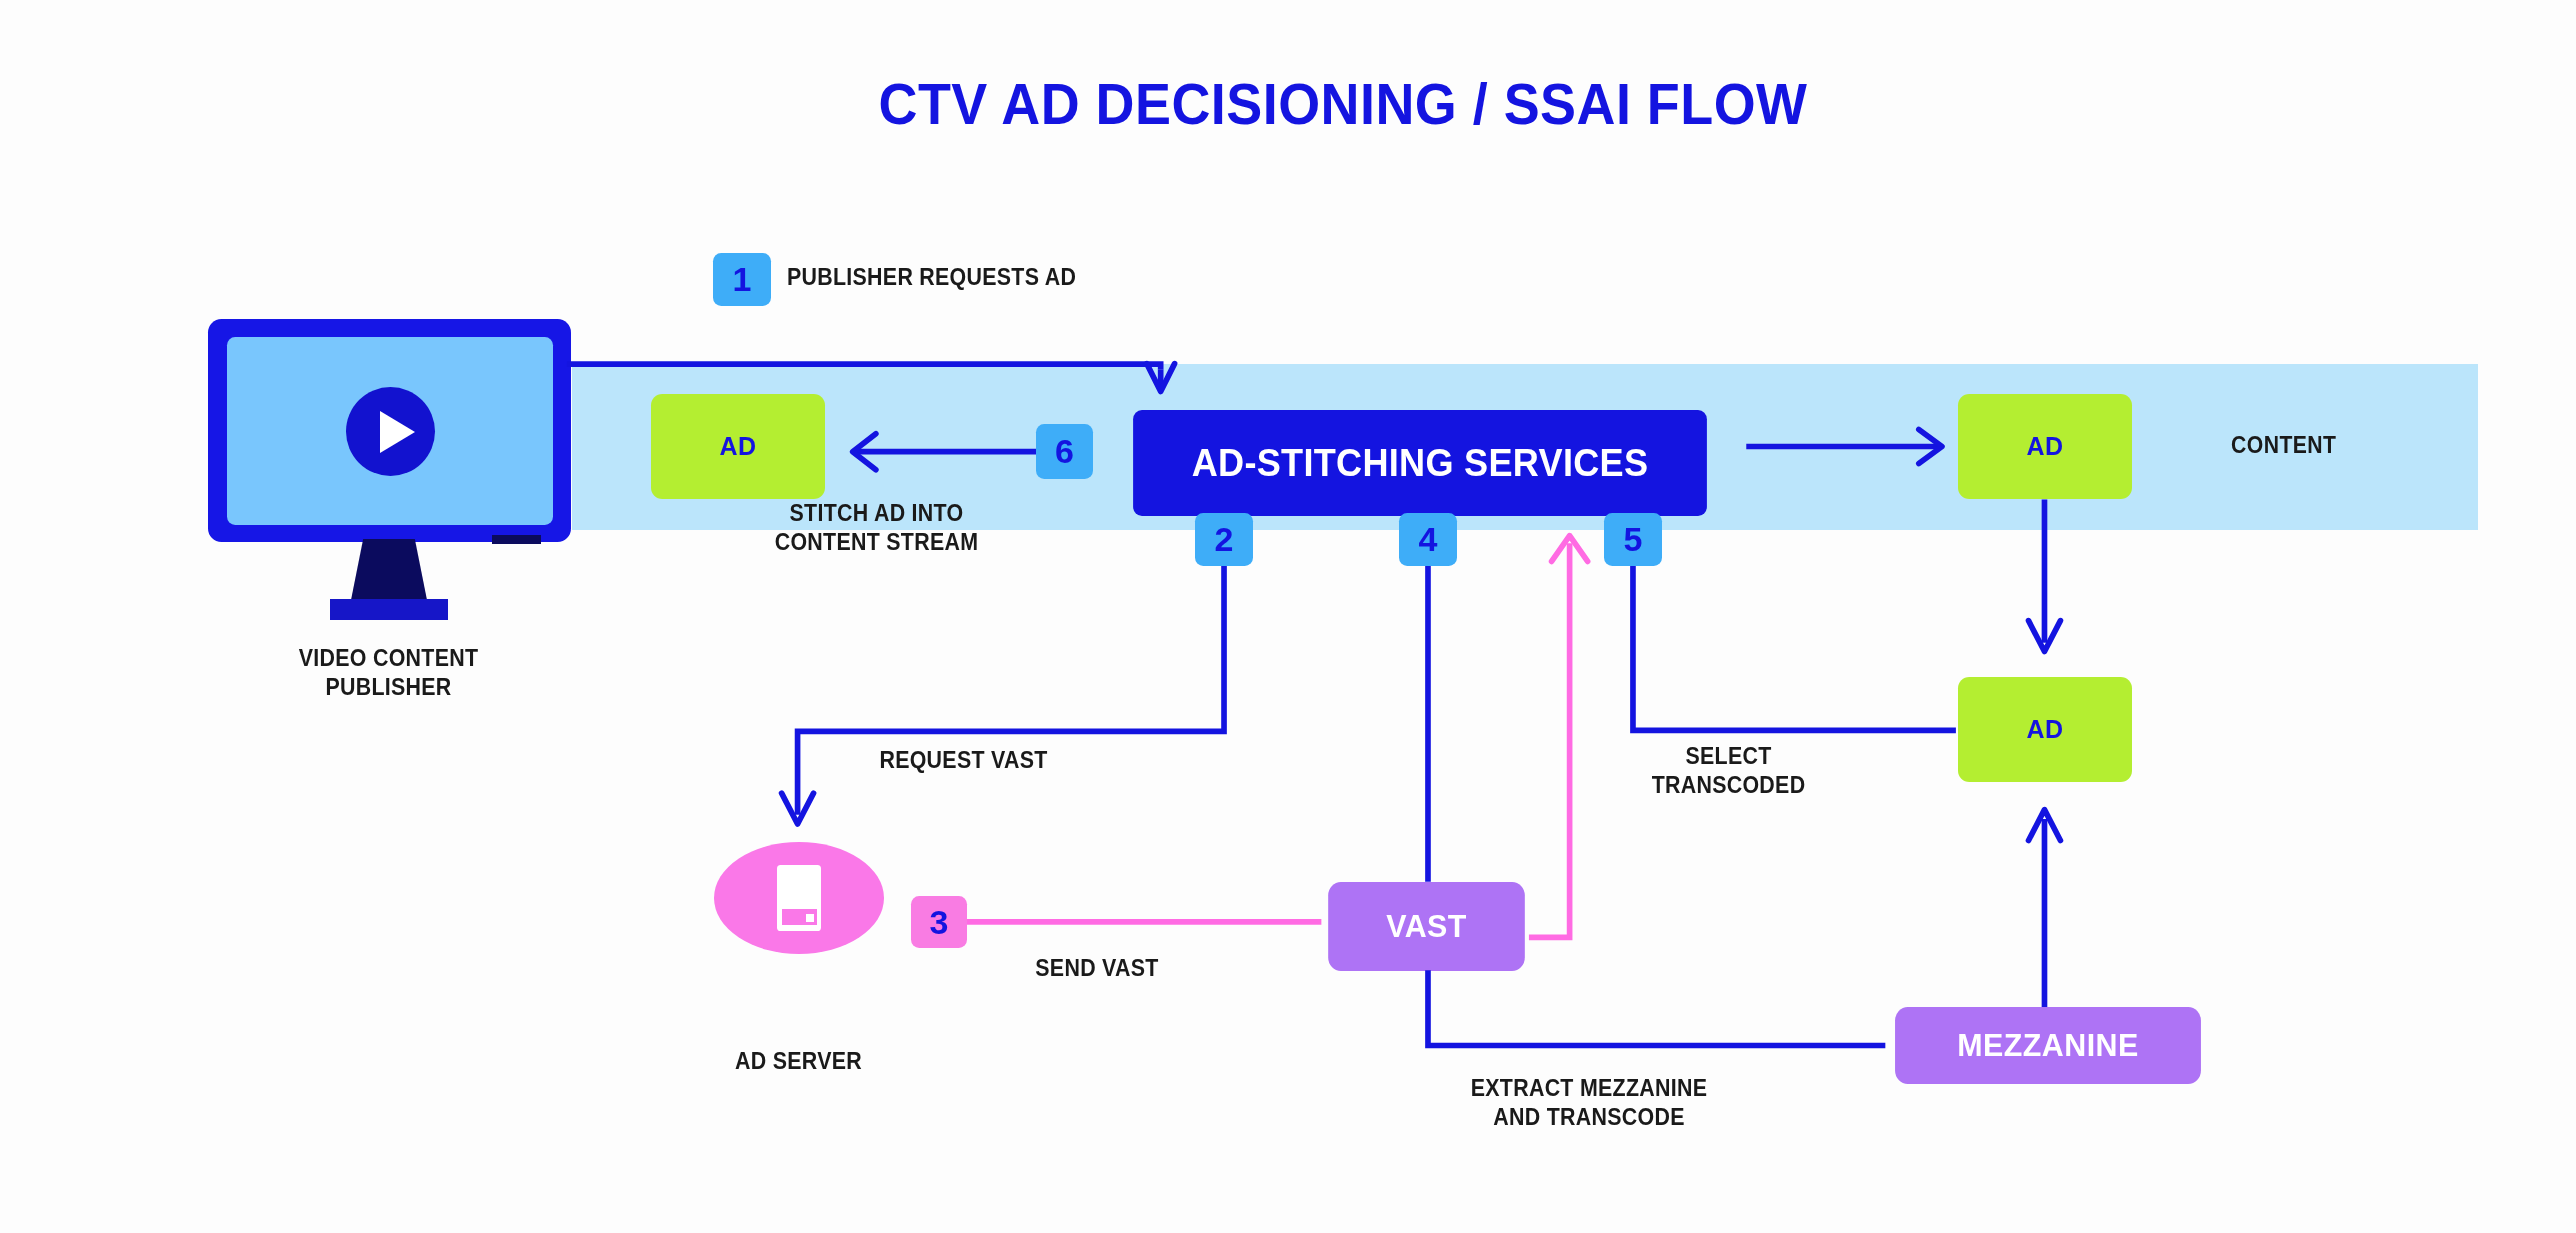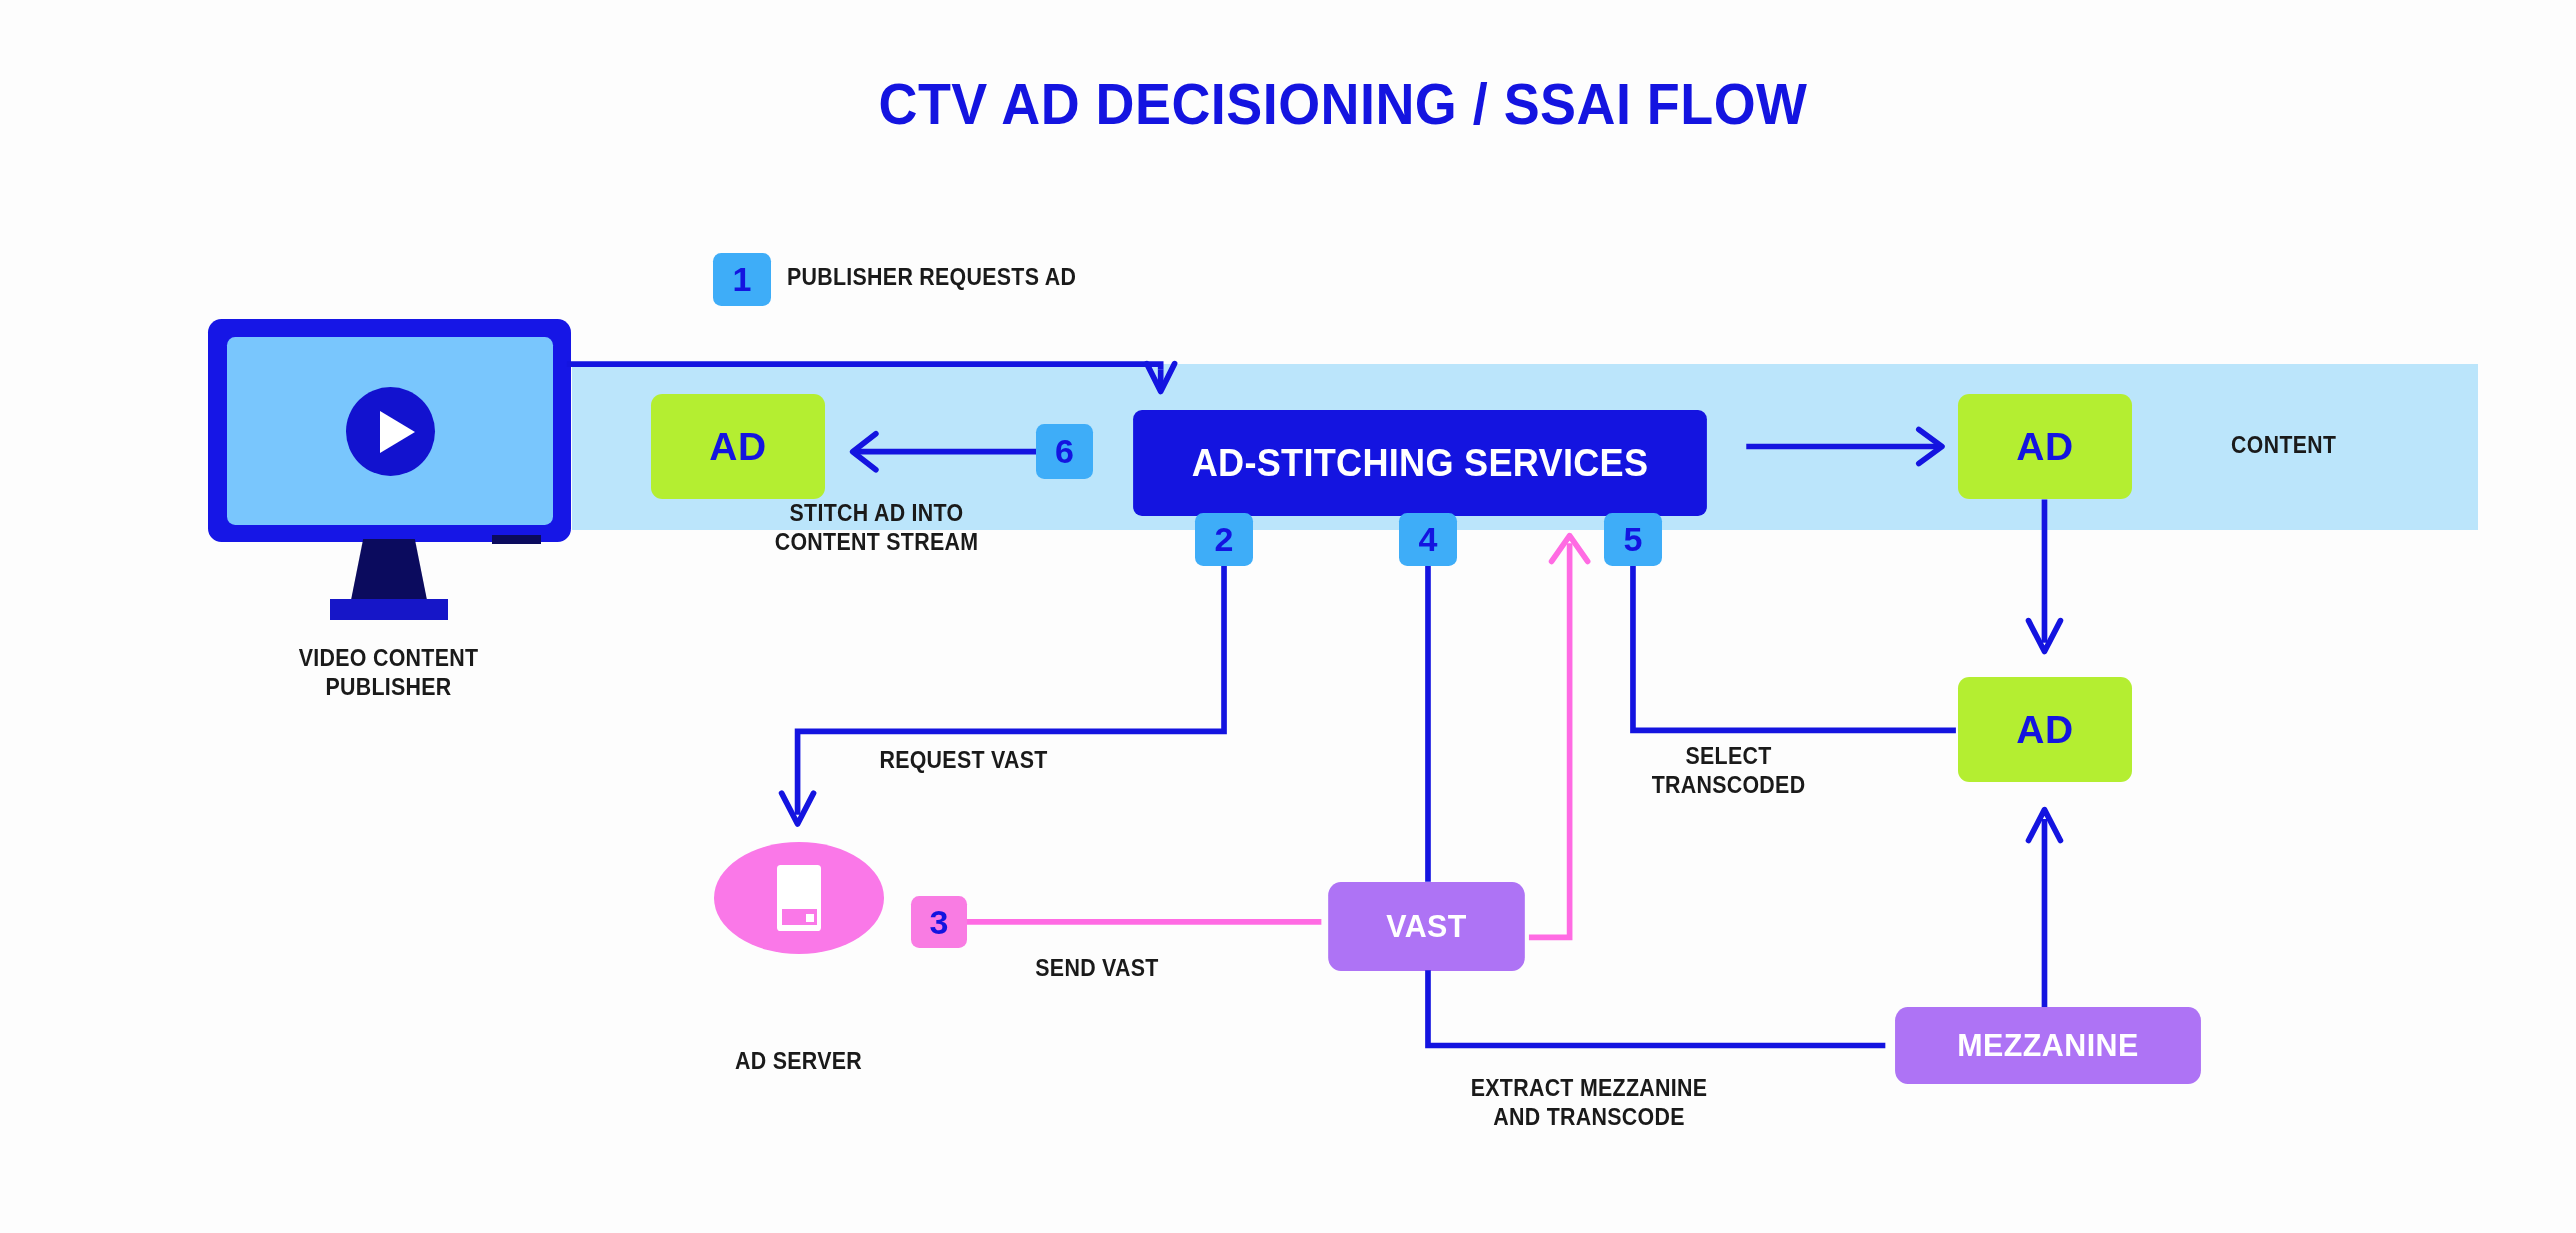--- a/index.html
+++ b/index.html
@@ -130,21 +130,21 @@
     transform: scaleX(0.93);
   }
   
   .ad-box {
     position: absolute;
     background: #B4EE31;
     border-radius: 11.3px;
     display: flex;
     align-items: center;
     justify-content: center;
-    font-size: 39px;
+    font-size: 25px;
     font-weight: 700;
     color: #1414E0;
     letter-spacing: 0.5px;
   }
   #ad-box-left   { left: 651px; top: 394px;  width: 174px; height: 105px; }
   #ad-box-top-right { left: 1958px; top: 394px;  width: 174px; height: 105px; }
   #ad-box-bottom-right { left: 1958px; top: 677px; width: 174px; height: 105px; }
 
   #ad-stitching-box {
     position: absolute;

